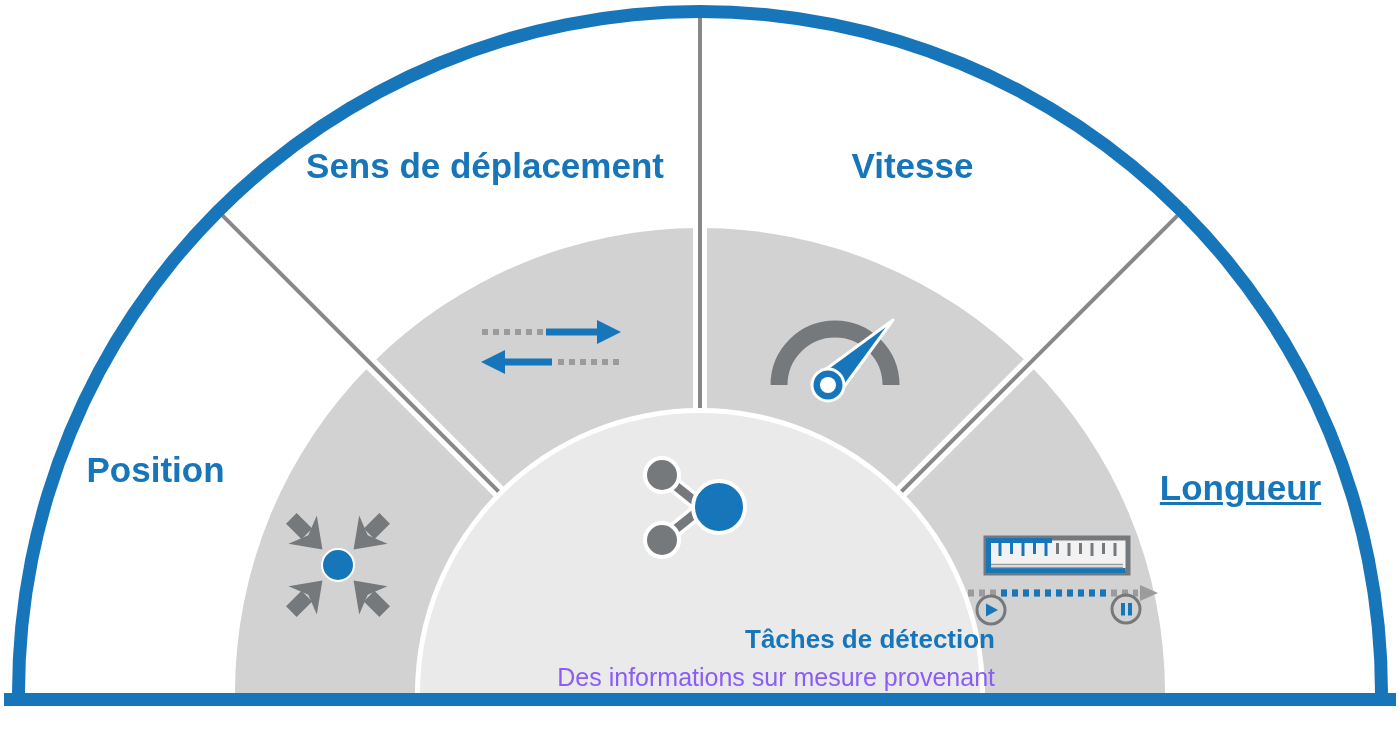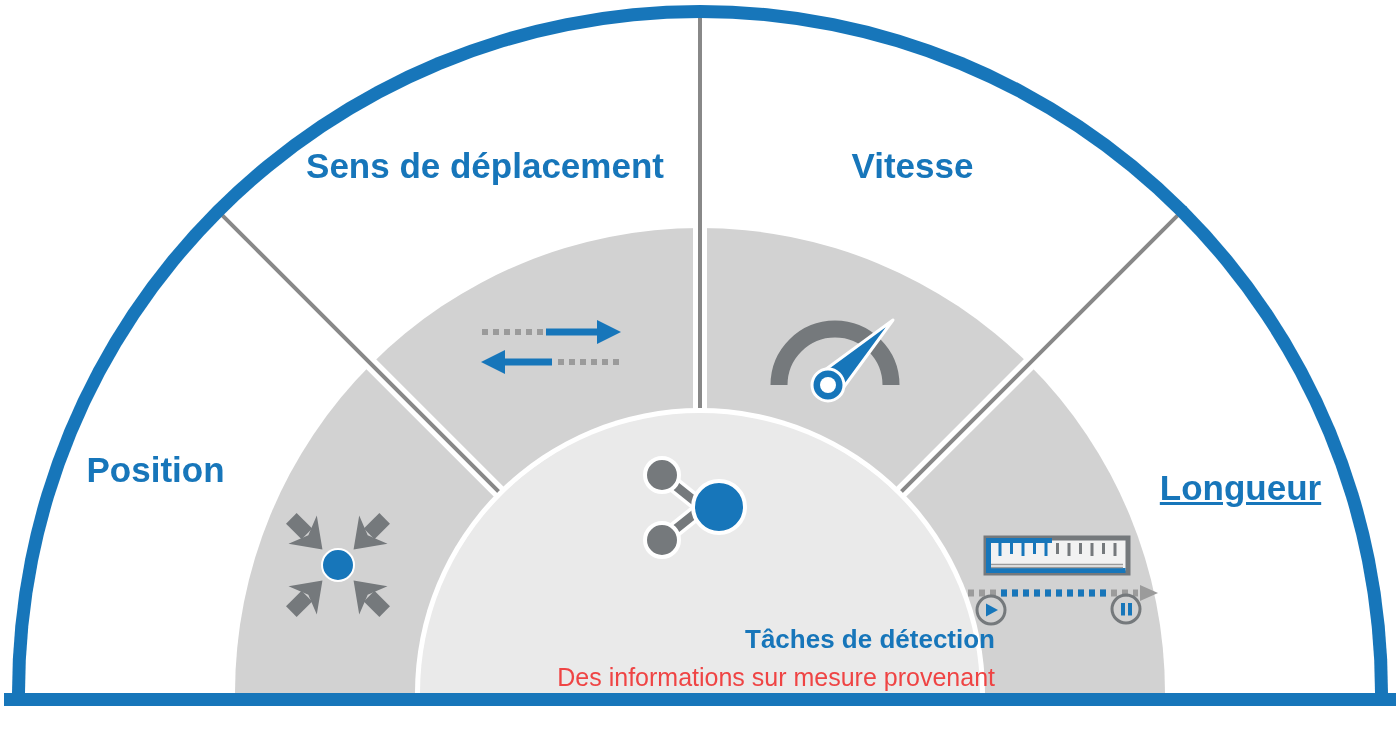--- a/index.html
+++ b/index.html
@@ -94,21 +94,21 @@
     margin-top: 28px;
   }
   .center-text .heading {
     font-size: 26px;
     font-weight: bold;
     color: #1776ba;
     margin: 0 0 7px 0;
   }
   .center-text .line {
     font-size: 25px;
-    color: #ef4444;
+    color: #8b5cf6;
     line-height: 31px;
   }
 </style>
 </head>
 <body>
 
 <div id="canvas">
 
   <div class="middle-ring"></div>
 

